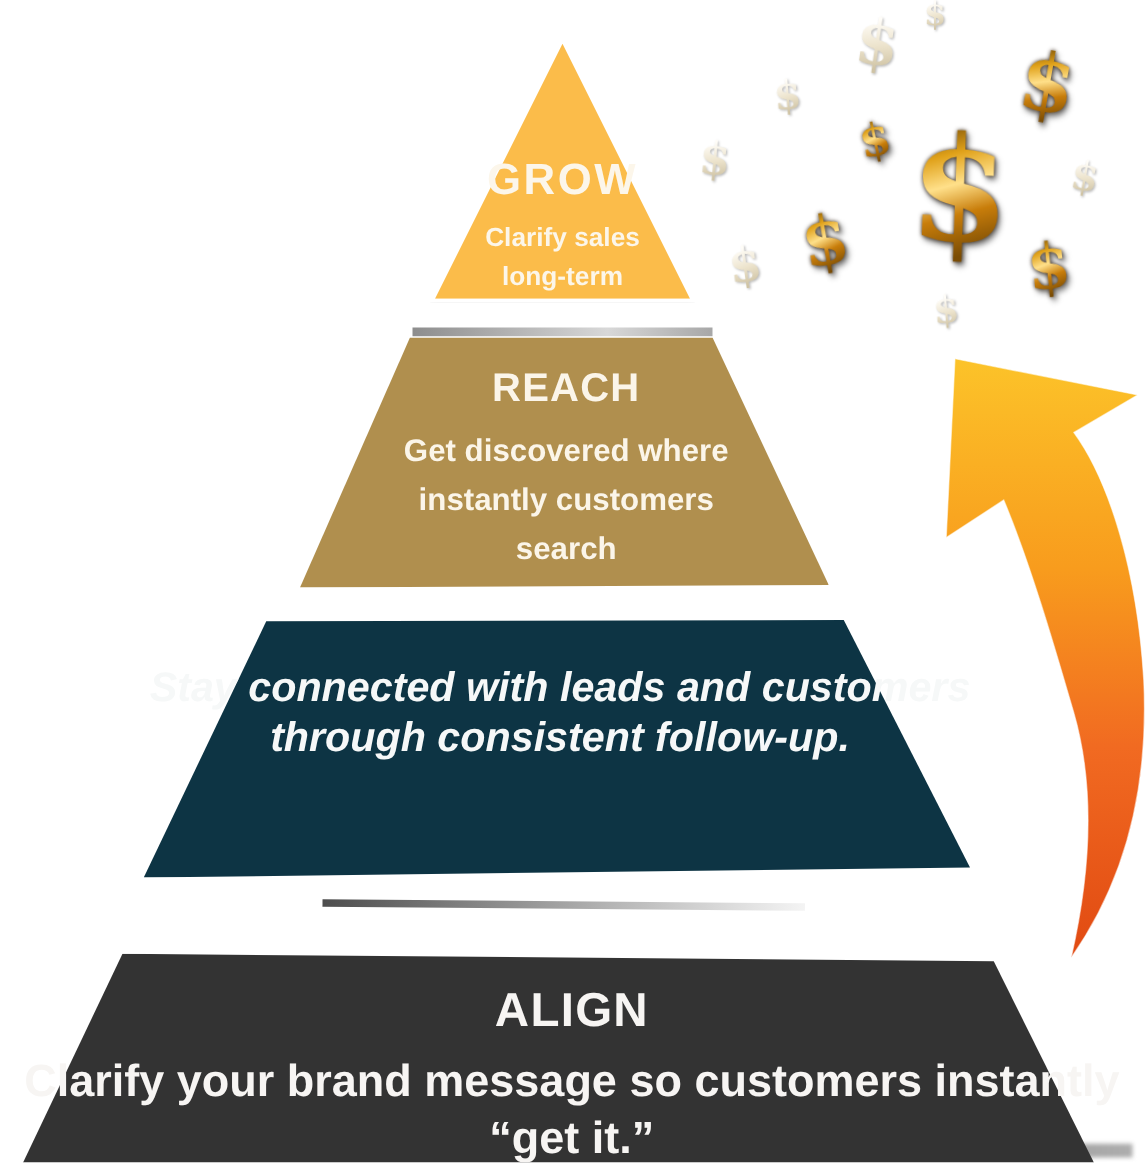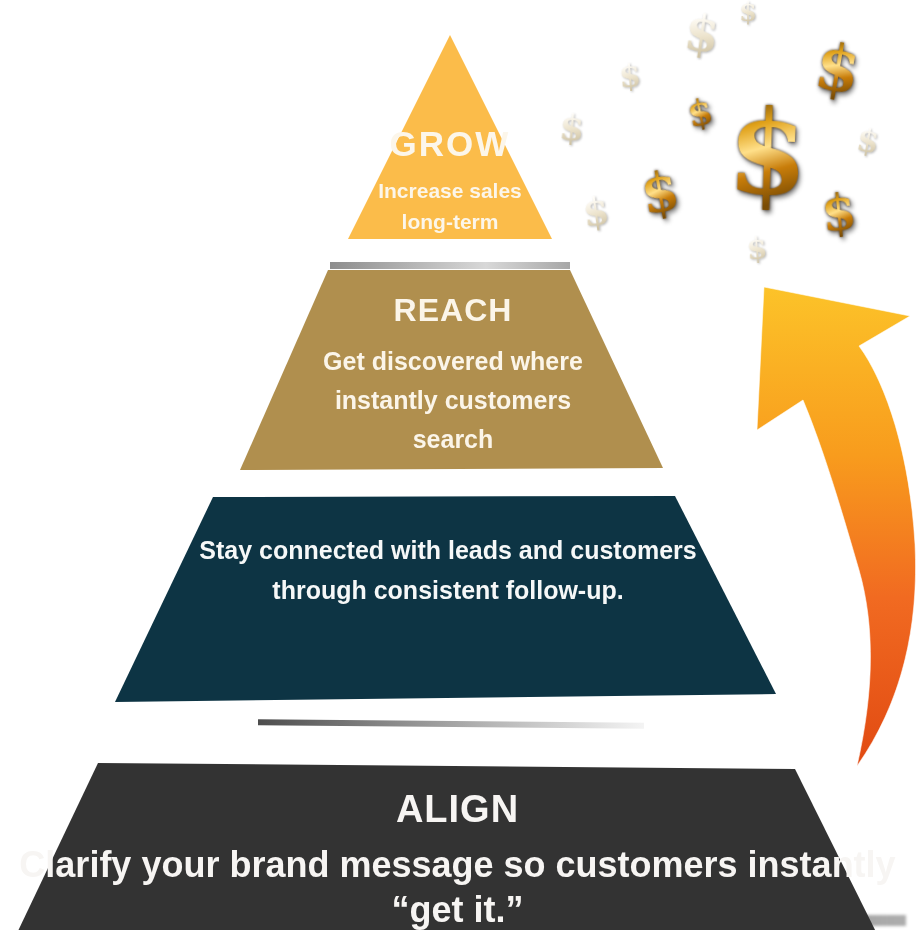--- a/index.html
+++ b/index.html
@@ -40,21 +40,21 @@
   #box-reach .level-desc{font-size:25px;line-height:39px;color:#FBF5E9;}
 
   
   #box-nurture{left:113px;top:492px;width:670px;height:212px;}
   #box-nurture .shape-fill{
     clip-path:polygon(100px 5px,562px 4px,663px 202px,2px 210px);
     filter:drop-shadow(0 0 1px rgba(255,255,255,0.8)) drop-shadow(0 6px 5px rgba(0,0,0,0.30));
   }
   #box-nurture .level-text{padding-top:38px;gap:13px;}
   #box-nurture .level-title{font-size:36px;letter-spacing:1px;color:#F6F8F8;}
-  #box-nurture .level-desc{font-size:25px;line-height:40px;color:#F6F8F8;}
+  #box-nurture .level-desc{font-size:33px;line-height:40px;color:#F6F8F8;font-style:italic;}
 
   
   #box-align{left:5px;top:758px;width:905px;height:212px;}
   #box-align .shape-fill{
     clip-path:polygon(93px 5px,790px 11px,885px 202px,3px 194px);
     filter:drop-shadow(0 0 1px rgba(255,255,255,0.8)) drop-shadow(0 5px 4px rgba(0,0,0,0.35));
   }
   #box-align .level-text{padding-top:32px;gap:12px;}
   #box-align .level-title{font-size:38px;letter-spacing:1px;color:#F7F5F3;}
   #box-align .level-desc{font-size:36px;line-height:45px;color:#F7F5F3;}
@@ -131,21 +131,21 @@
   <div class="strip" id="nurture-top-highlight"></div>
   <div class="strip" id="align-top-bevel"></div>
   <div class="strip" id="bottom-shadow"></div>
 
   <div class="level-box" id="box-grow">
     <div class="tri-outline">
       <div class="shape-fill tri-fill" style="background: rgb(251, 188, 74);"></div>
     </div>
     <div class="level-text">
       <div class="level-title">GROW</div>
-      <div class="level-desc">Increase sales
+      <div class="level-desc">Clarify sales
 long-term</div>
     </div>
   </div>
 
   <div class="level-box" id="box-reach">
     <div class="shape-fill" style="background: rgb(176, 143, 78);"></div>
     <div class="level-text">
       <div class="level-title">REACH</div>
       <div class="level-desc">Get discovered where
 instantly customers

